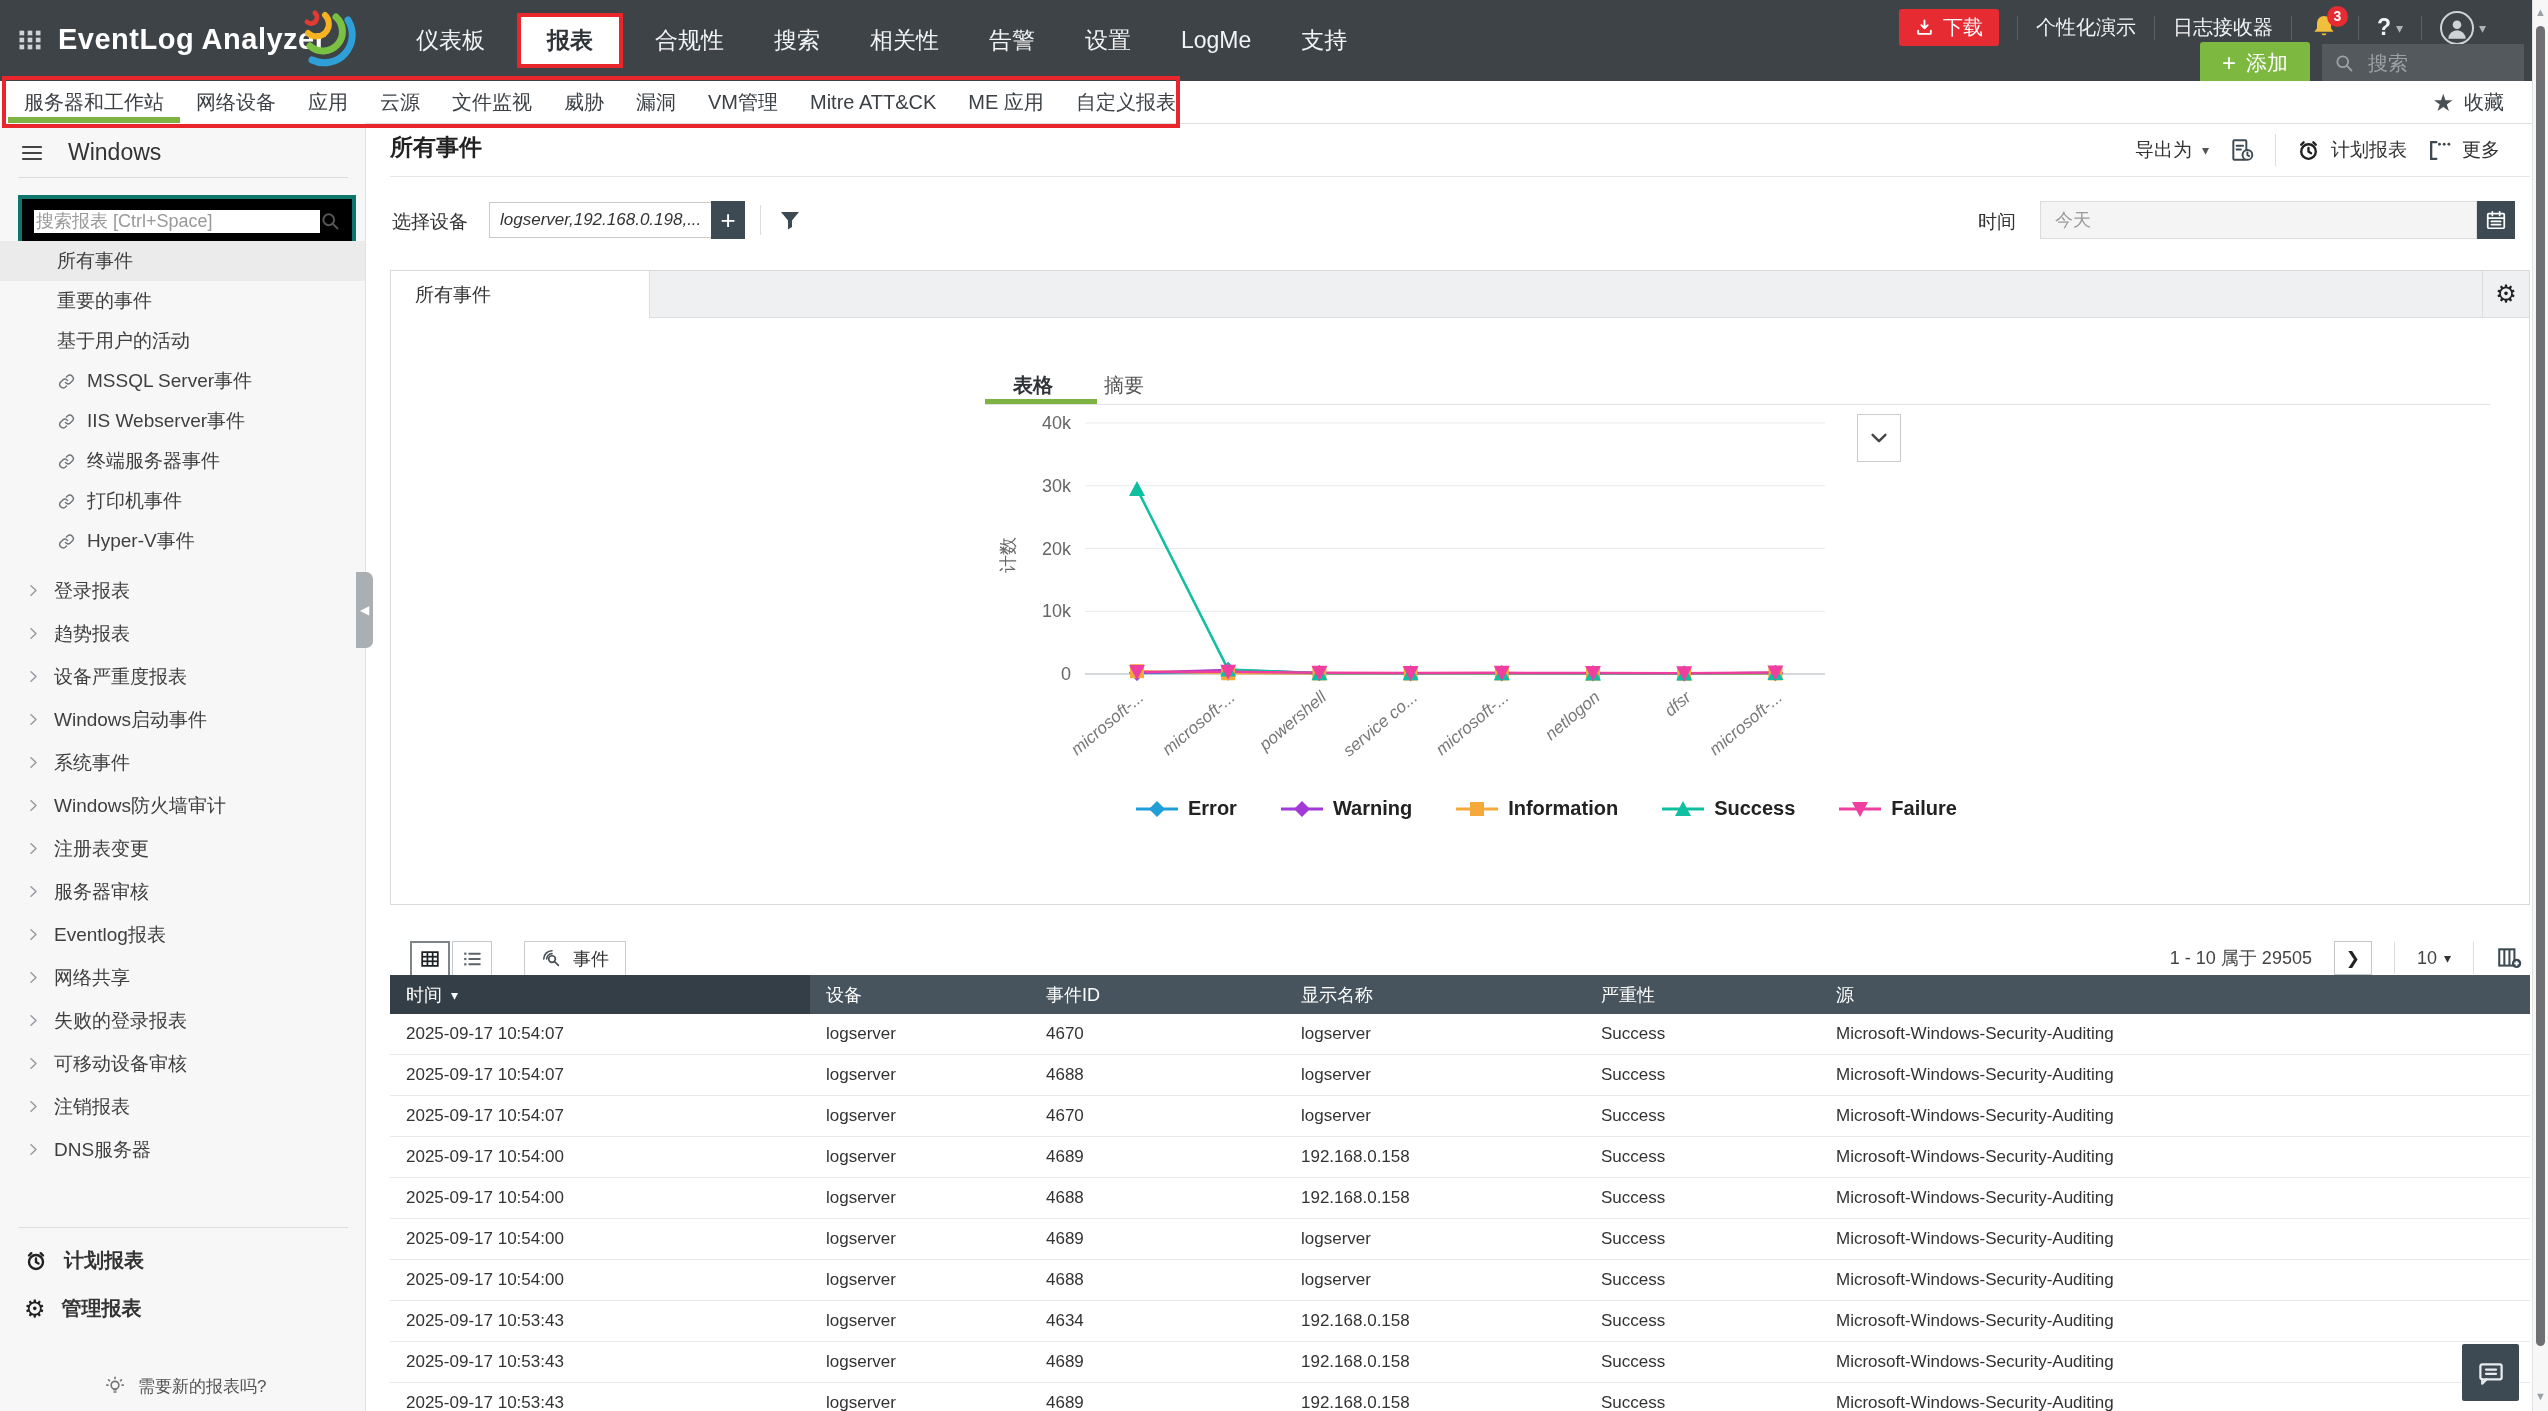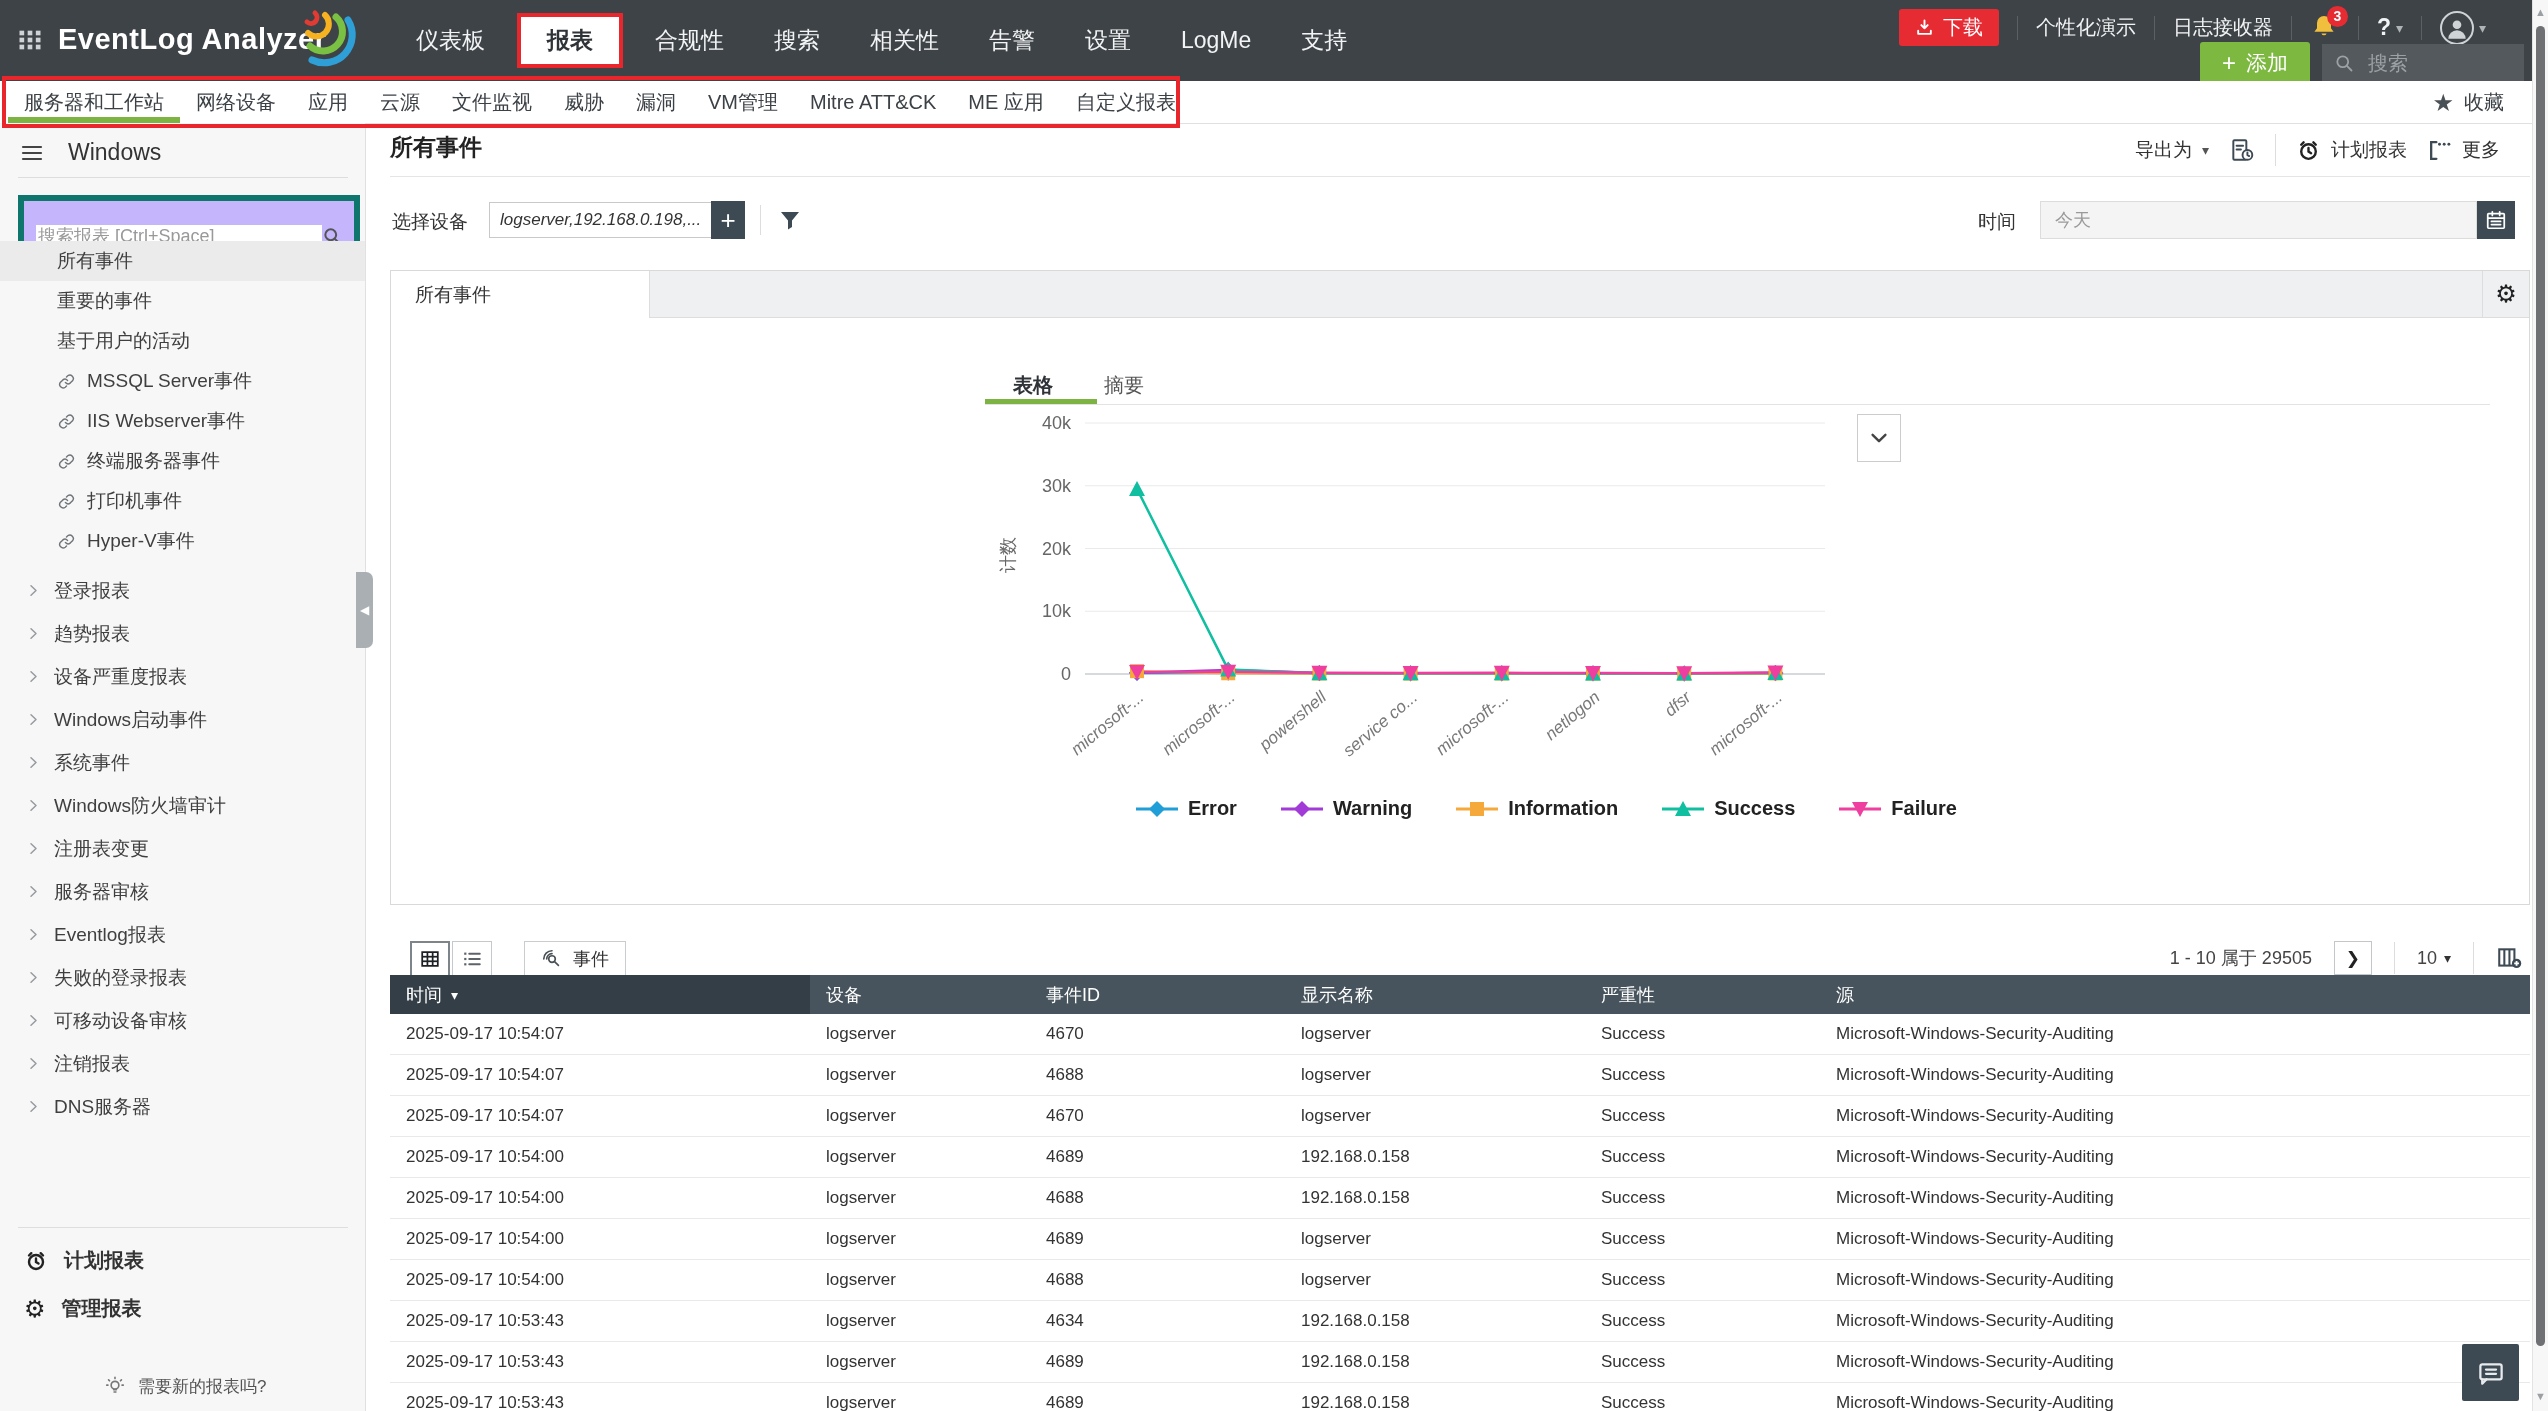--- a/index.html
+++ b/index.html
@@ -33,21 +33,21 @@
   .subnav{left:0;top:81px;width:2548px;height:42px;background:#fff;border-bottom:1px solid #e0e0e0;display:flex;align-items:stretch;padding-left:8px;}
   .sub-item{display:flex;align-items:center;padding:0 16px;font-size:20px;color:#3c4146;cursor:pointer;white-space:nowrap;}
   .sub-item.active{box-shadow:inset 0 -6px 0 #7cb342;}
   .redbox-subnav{left:2px;top:76px;width:1170px;height:44px;border:4px solid #e8262c;pointer-events:none;z-index:6;}
   .fav{right:44px;top:89px;display:flex;align-items:center;gap:10px;font-size:20px;color:#3c4146;cursor:pointer;}
   .star{color:#4a5156;font-size:24px;line-height:1;}
   
   .sidebar{left:0;top:123px;width:365px;height:1288px;background:#f7f7f8;border-right:1px solid #e1e1e1;}
   .side-head{left:20px;top:16px;display:flex;align-items:center;gap:24px;font-size:23px;color:#333;}
   .side-div{left:18px;top:54px;width:330px;height:1px;background:#ddd;}
-  .side-search{left:18px;top:72px;width:306px;height:38px;border:6px solid #0f766e;background:#c4b5fd;display:flex;align-items:center;padding:16px 12px;}
+  .side-search{left:18px;top:72px;width:306px;height:38px;border:4px solid #0f766e;background:#000000;display:flex;align-items:center;padding:3px 12px;}
   .side-search input{flex:1;border:none;outline:none;font-size:18px;color:#555;font-family:inherit;}
   .side-search input::placeholder{color:#999;}
   .side-list{left:0;top:118px;width:365px;}
   .si{display:flex;align-items:center;height:40px;color:#3f3f3f;font-size:19px;cursor:pointer;}
   .si.plain{padding-left:57px;}
   .si.link{padding-left:58px;gap:12px;}
   .si.group{height:43px;padding-left:26px;gap:13px;}
   .si.selected{background:#ebebeb;}
   .chev-icon{color:#969ba0;}
   .link-icon{color:#6e7478;}
@@ -362,20 +362,28 @@
           </span>
           <span>服务器审核</span>
         </div>
         <div class="si group">
           <span class="chev-icon">
             <svg width="15" height="15" viewBox="0 0 24 24" fill="none" stroke="currentColor" stroke-width="2.4" stroke-linecap="round" stroke-linejoin="round">
               <polyline points="8 4.5 16 12 8 19.5"></polyline>
             </svg>
           </span>
           <span>Eventlog报表</span>
+        </div>
+        <div class="si group">
+          <span class="chev-icon">
+            <svg width="15" height="15" viewBox="0 0 24 24" fill="none" stroke="currentColor" stroke-width="2.4" stroke-linecap="round" stroke-linejoin="round">
+              <polyline points="8 4.5 16 12 8 19.5"></polyline>
+            </svg>
+          </span>
+          <span>网络共享</span>
         </div>
         <div class="si group">
           <span class="chev-icon">
             <svg width="15" height="15" viewBox="0 0 24 24" fill="none" stroke="currentColor" stroke-width="2.4" stroke-linecap="round" stroke-linejoin="round">
               <polyline points="8 4.5 16 12 8 19.5"></polyline>
             </svg>
           </span>
           <span>失败的登录报表</span>
         </div>
         <div class="si group">

